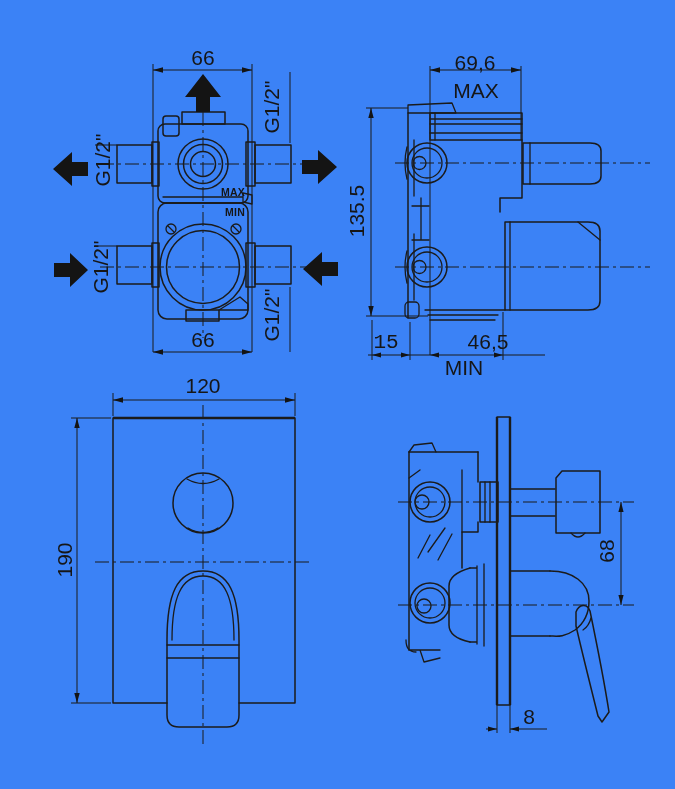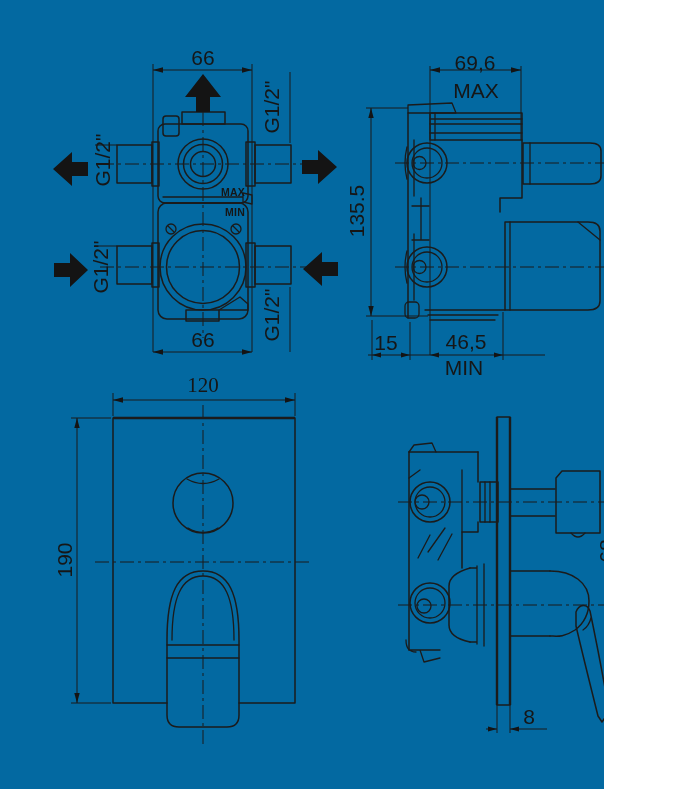--- a/index.html
+++ b/index.html
@@ -1,17 +1,17 @@
 <!DOCTYPE html>
 <html><head>
 <meta charset="utf-8">
 <style>
   html,body{margin:0;padding:0;background:#fff;}
   .canvas{
-    position:relative;width:604px;height:789px;background:#0369a1;
+    position:relative;width:675px;height:789px;background:#3b82f6;
     font-family:"Liberation Sans",sans-serif;overflow:hidden;
   }
   svg{position:absolute;left:0;top:0;}
   .ln{fill:none;stroke:#1b1b1b;stroke-width:1.5;stroke-linecap:round;stroke-linejoin:round;}
   .ln14{fill:none;stroke:#1b1b1b;stroke-width:1.3;stroke-linecap:round;stroke-linejoin:round;}
   .ln2{fill:none;stroke:#1b1b1b;stroke-width:2.4;stroke-linecap:butt;}
   .thin{fill:none;stroke:#1b1b1b;stroke-width:1;stroke-linecap:butt;}
   .cl{fill:none;stroke:#1b1b1b;stroke-width:1;stroke-dasharray:14 4 3 4;stroke-linecap:butt;}
   .solid{fill:#141414;stroke:none;}
   .lbl{
@@ -237,23 +237,23 @@
 <div class="lbl fs21 rot" style="left:102px;top:160px;">G1/2"</div>
 <div class="lbl fs21 rot" style="left:100px;top:267px;">G1/2"</div>
 <div class="lbl small-bold" style="left:233px;top:192px;">MAX</div>
 <div class="lbl small-bold" style="left:235px;top:212px;">MIN</div>
 <div class="lbl fs21" style="left:203px;top:339px;">66</div>
 <div class="lbl fs21 rot" style="left:271px;top:315px;">G1/2"</div>
 
 <div class="lbl fs21" style="left:475px;top:62px;">69,6</div>
 <div class="lbl fs21" style="left:476px;top:90px;">MAX</div>
 <div class="lbl fs21 rot" style="left:356px;top:211px;">135.5</div>
-<div class="lbl fs21" style="left:386px;top:342px;">15</div>
-<div class="lbl fs21" style="left:466px;top:341px;">46,5</div>
+<div class="lbl fs21" style="left:386px;top:342px;font-family:Liberation Mono, monospace;">15</div>
+<div class="lbl fs21" style="left:488px;top:341px;">46,5</div>
 <div class="lbl fs21" style="left:464px;top:367px;">MIN</div>
 
-<div class="lbl fs21" style="left:203px;top:385px;font-family:Liberation Serif, serif;">120</div>
+<div class="lbl fs21" style="left:203px;top:385px;">120</div>
 <div class="lbl fs21 rot" style="left:64px;top:560px;">190</div>
 
 <div class="lbl fs21 rot" style="left:606px;top:551px;">68</div>
 <div class="lbl fs21" style="left:529px;top:716px;">8</div>
 
 </div>
 
 </body></html>

